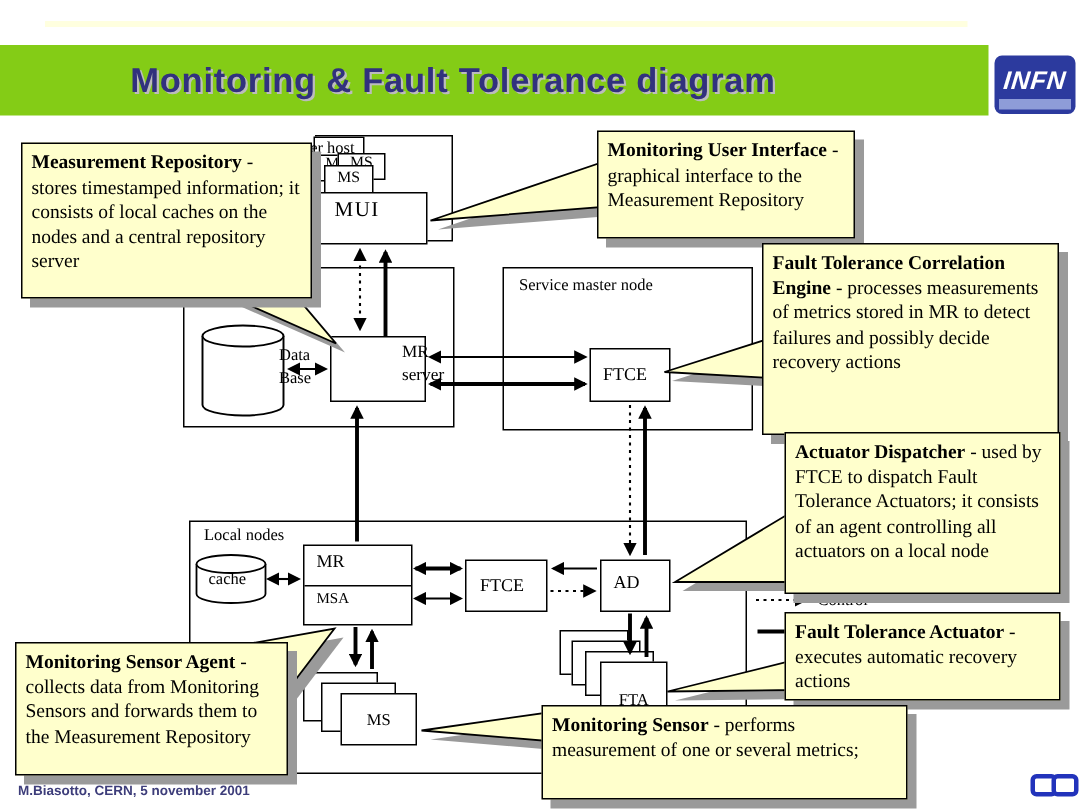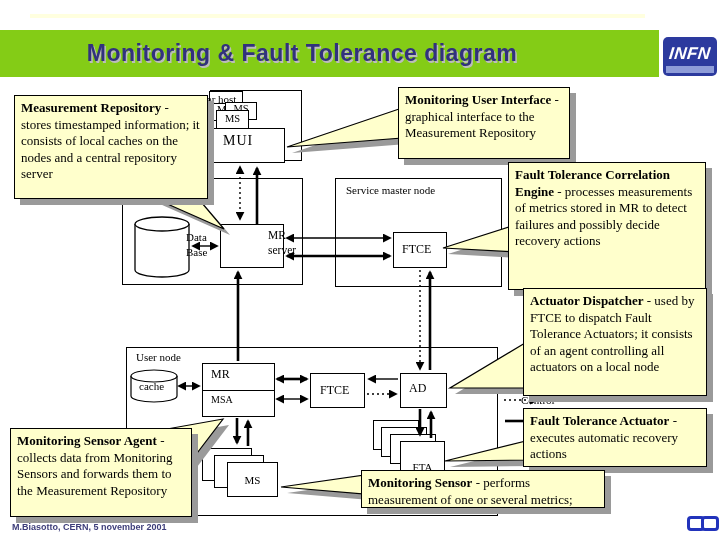--- a/index.html
+++ b/index.html
@@ -69,21 +69,21 @@
 server</span>
   </div>
 
   <div class="cont" style="left:335px;top:178px;width:167px;height:109px;"></div>
   <div class="lbl" style="left:346px;top:184px;font-size:11px;">Service master node</div>
   <div class="box" style="left:393px;top:232px;width:54px;height:36px;">
     <span style="position:absolute;left:8px;top:9px;font-size:12px;">FTCE</span>
   </div>
 
   <div class="cont" style="left:126px;top:347px;width:372px;height:169px;"></div>
-  <div class="lbl" style="left:136px;top:351px;font-size:11px;">User node</div>
+  <div class="lbl" style="left:136px;top:351px;font-size:11px;">Local nodes</div>
   <div class="lbl4" style="left:139px;top:380px;font-size:11px;">cache</div>
   <div class="box" style="left:202px;top:363px;width:73px;height:54px;">
     <div style="position:absolute;left:0;top:0;width:100%;height:27px;border-bottom:1.3px solid #000;box-sizing:border-box;">
       <span style="position:absolute;left:8px;top:3px;font-size:12px;">MR</span>
     </div>
     <span style="position:absolute;left:8px;top:30px;font-size:10px;">MSA</span>
   </div>
   <div class="box" style="left:310px;top:373px;width:55px;height:35px;">
     <span style="position:absolute;left:9px;top:9px;font-size:12px;">FTCE</span>
   </div>
@@ -156,41 +156,41 @@
       <polygon points="120,183 185,183 224,229"></polygon>
       <polygon points="402,108 402,138 287,147"></polygon>
       <polygon points="515,225 515,252 443,248"></polygon>
       <polygon points="530,340 530,388 450,388"></polygon>
       <polygon points="530,440 530,460 445,461"></polygon>
       <polygon points="150,432 188,465 223,419"></polygon>
       <polygon points="365,475 365,494 281,487"></polygon>
     </g>
   </svg>
 
-  <div class="legendlbl" style="left:521px;top:394px;">Control</div>
+  <div class="legendlbl" style="left:545px;top:394px;">Control</div>
 
   <div class="callout" style="left:14px;top:95px;width:194px;height:104px;">
     <b>Measurement Repository</b><span> - stores timestamped information; it consists of local caches on the nodes and a central repository server</span>
   </div>
   <div class="callout" style="left:398px;top:87px;width:172px;height:72px;">
     <b>Monitoring User Interface</b><span> - graphical interface to the Measurement Repository</span>
   </div>
   <div class="callout" style="left:508px;top:162px;width:198px;height:128px;">
     <b>Fault Tolerance Correlation Engine</b><span> - processes measurements of metrics stored in MR to detect failures and possibly decide recovery actions</span>
   </div>
   <div class="callout" style="left:523px;top:288px;width:184px;height:108px;">
     <b>Actuator Dispatcher</b><span> - used by FTCE to dispatch Fault Tolerance Actuators; it consists of an agent controlling all actuators on a local node</span>
   </div>
   <div class="callout" style="left:523px;top:408px;width:184px;height:59px;">
     <b>Fault Tolerance Actuator</b><span> - executes automatic recovery actions</span>
   </div>
   <div class="callout" style="left:10px;top:428px;width:182px;height:89px;">
     <b>Monitoring Sensor Agent</b><span> - collects data from Monitoring Sensors and forwards them to the Measurement Repository</span>
   </div>
-  <div class="callout" style="left:361px;top:470px;width:244px;height:38px;">
+  <div class="callout" style="left:361px;top:470px;width:244px;height:63px;">
     <b>Monitoring Sensor</b><span> - performs measurement of one or several metrics;</span>
   </div>
 
   <div class="credit">M.Biasotto, CERN, 5 november 2001</div>
   <div class="navicon">
     <span></span><span></span>
   </div>
 
 </div>
 

